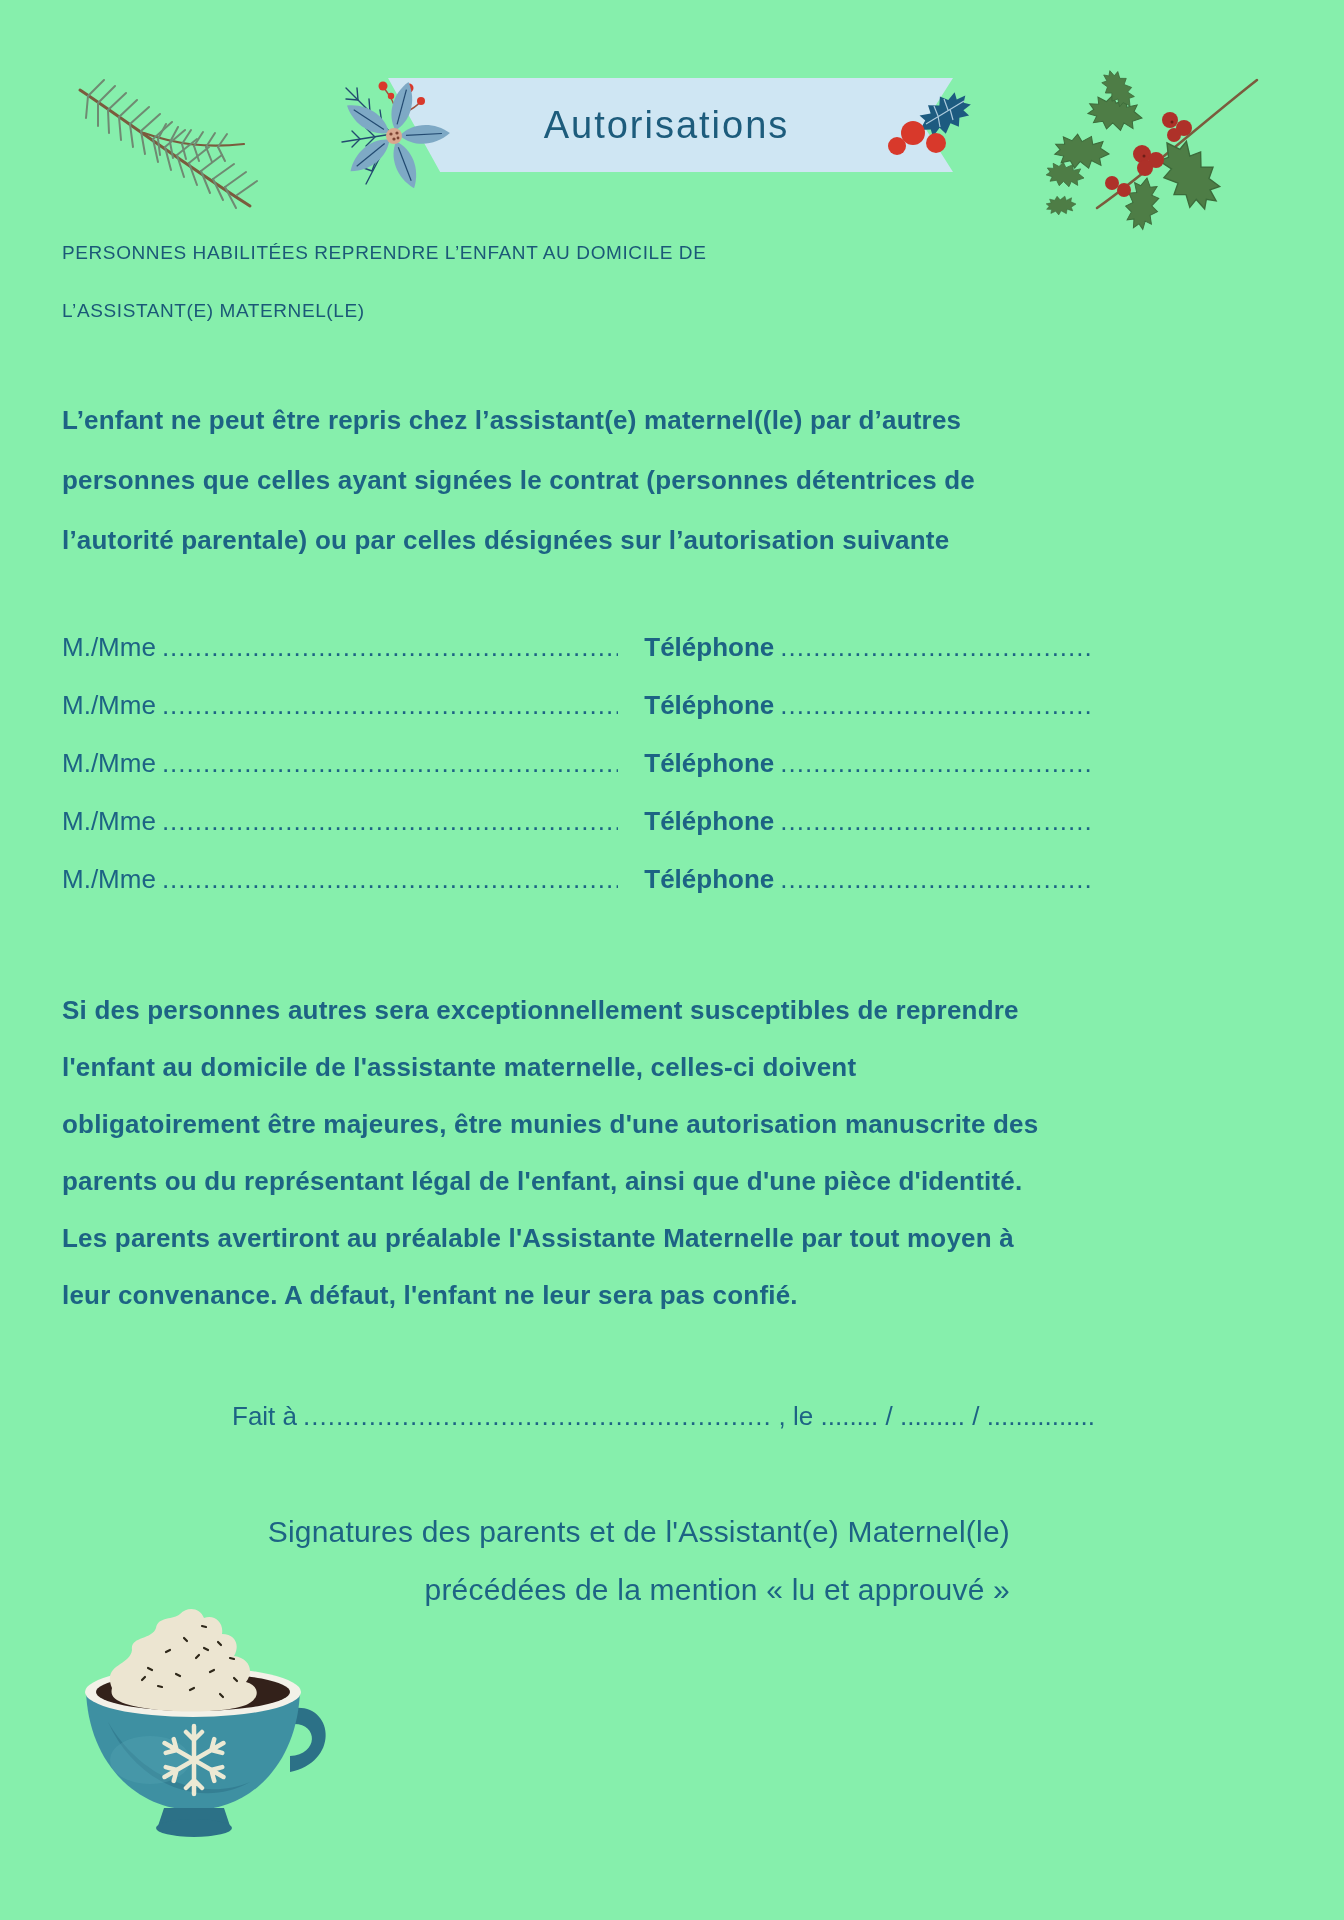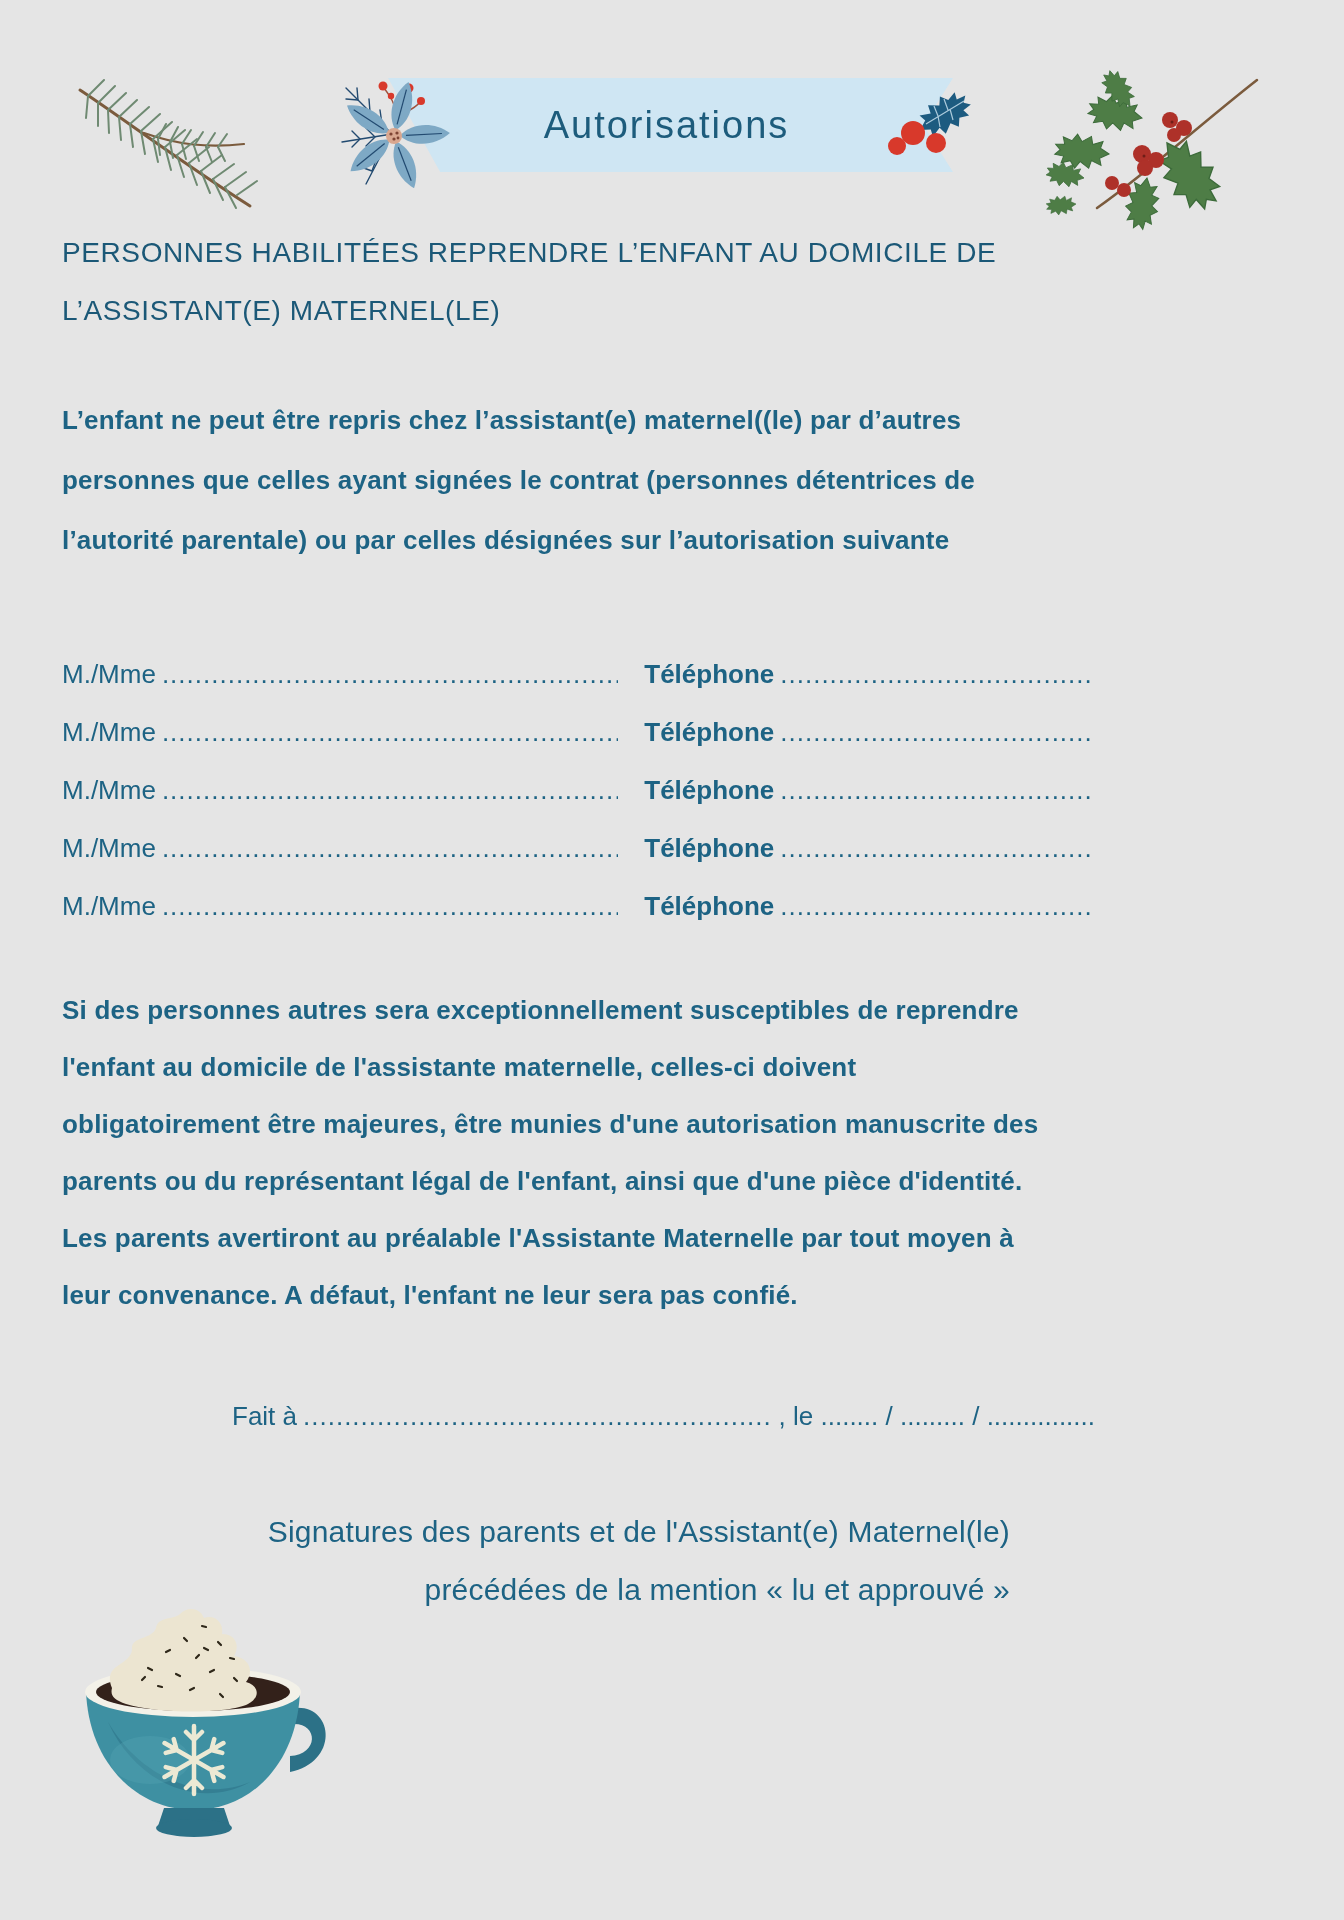--- a/index.html
+++ b/index.html
@@ -1,19 +1,19 @@
 <!DOCTYPE html>
 <html style="--text: #1d6384; --heading: #1b5877; --title: #1d5c7c; --banner-bg: #cfe6f3; --flower-blue: #7ea9c5; --flower-center: #d9a78f; --navy: #224a70; --holly-navy: #1d5b80; --berry-red: #d8392b; --berry-dark: #ae3129; --holly-green: #4e7d46; --holly-edge: #3c6b3a; --pine-green: #6f8a72; --stem-brown: #7b5b3d; --cup-teal: #3e90a2; --cup-teal-dark: #2c7187; --cream: #ece5d1; --coffee: #33211a; --sprinkle: #2e2719; --snowflake: #ece9d4;"><head>
 <meta charset="utf-8">
 <style>
   html,body{margin:0;padding:0;background:#ffffff;}
   .page{
     position:relative;
     width:1344px;height:1920px;
-    background:#e5e5e5;
+    background:#86efac;
     font-family:"Liberation Sans", sans-serif;
     color:var(--text,#1d6384);
     overflow:hidden;
   }
   svg{position:absolute;overflow:visible;}
   .pine{left:58px;top:60px;}
   .holly-tr{left:1052px;top:58px;}
   .banner{
     position:absolute;left:380px;top:78px;width:573px;height:94px;
     background:var(--banner-bg,#cfe6f3);
@@ -21,28 +21,28 @@
   }
   .banner-title{
     position:absolute;left:380px;top:78px;width:573px;height:94px;
     display:flex;align-items:center;justify-content:center;
     font-size:38px;letter-spacing:2px;color:var(--title,#1d5c7c);
   }
   .flower{left:330px;top:72px;}
   .holly-right{left:876px;top:86px;}
   .heading{
     position:absolute;left:62px;top:224px;width:1140px;
-    font-size:28px;line-height:58px;letter-spacing:0.6px;
+    font-size:19px;line-height:58px;letter-spacing:0.6px;
     color:var(--heading,#1b5877);
   }
   .para{position:absolute;left:62px;width:1160px;font-size:26px;letter-spacing:0.2px;font-weight:bold;}
   .para1{top:390px;line-height:60px;}
   .para2{top:982px;line-height:57px;}
   .rows{position:absolute;left:62px;top:632px;width:1033px;font-size:26px;}
-  .mrow{display:flex;align-items:flex-end;height:58px;}
+  .mrow{display:flex;align-items:flex-start;height:58px;}
   .dots{
     flex:1.45 1 0;overflow:hidden;white-space:nowrap;
     letter-spacing:1px;margin:0 6px;
   }
   .dots-tel{flex:1 1 0;margin-right:0;}
   .lbl{white-space:nowrap;}
   .tel{margin-left:20px;font-weight:bold;}
   .fait{
     position:absolute;left:232px;top:1396px;width:863px;
     display:flex;align-items:flex-start;font-size:26px;line-height:40px;

